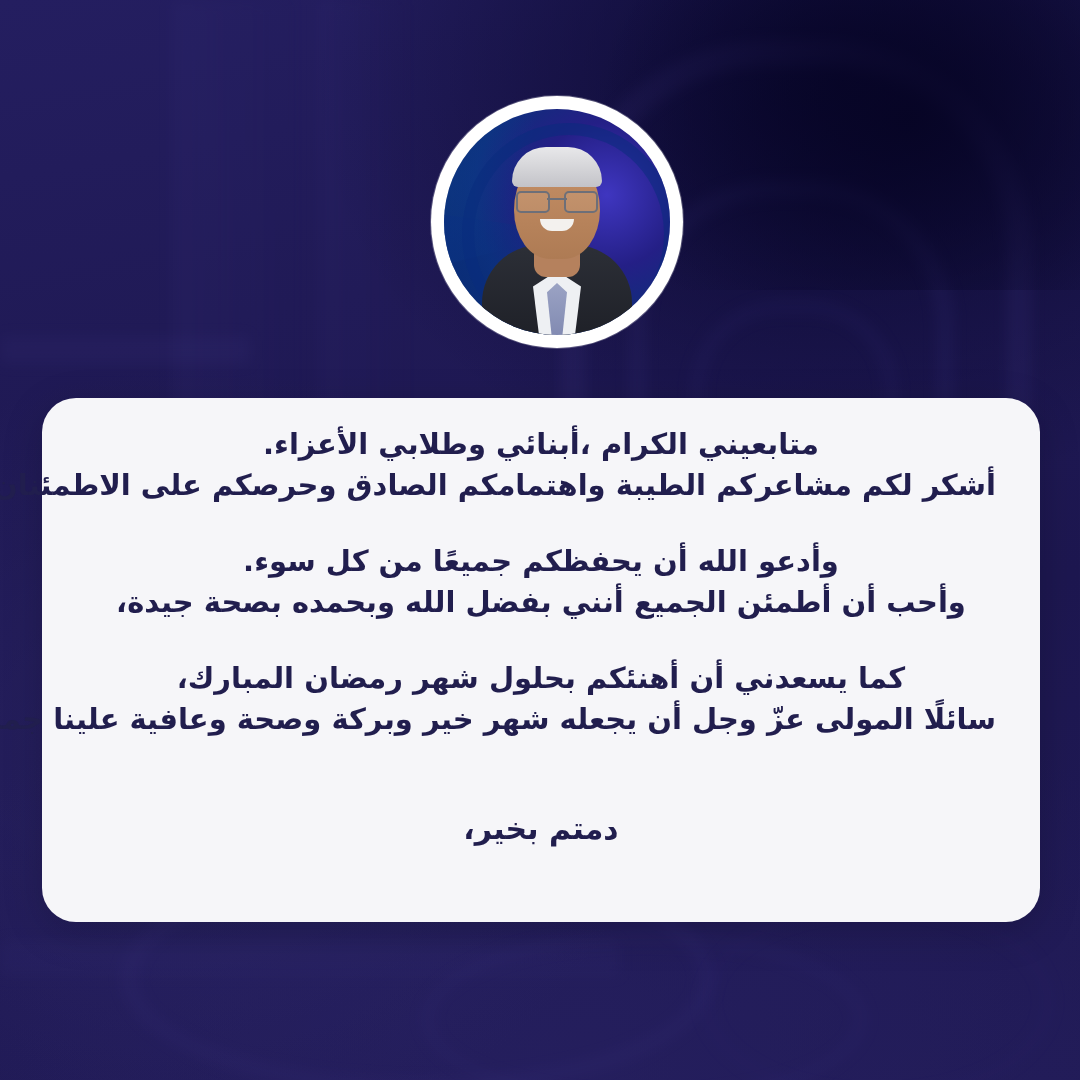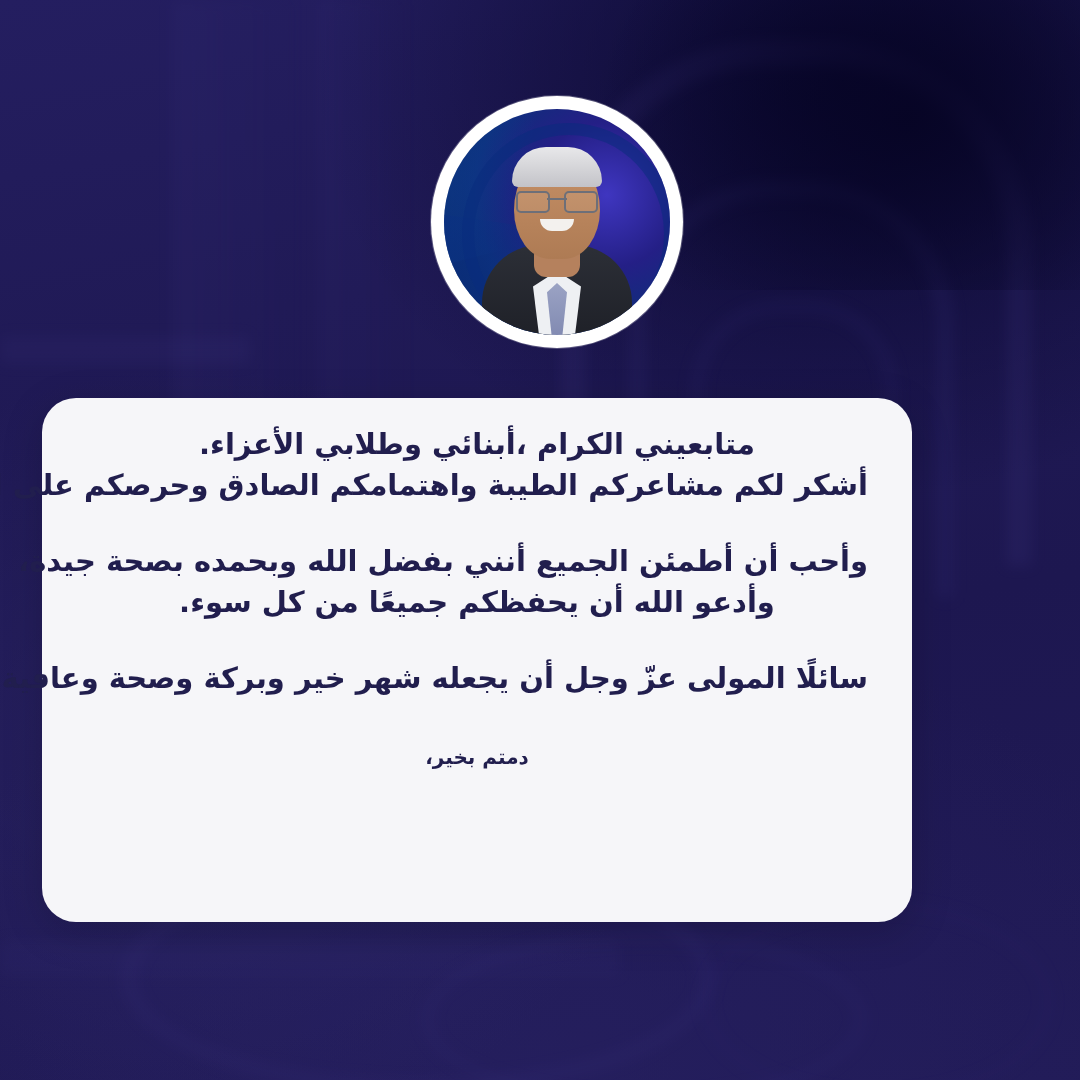--- a/index.html
+++ b/index.html
@@ -207,21 +207,21 @@
     width: 34px; height: 12px;
     background: #f3f1ee;
     border-radius: 0 0 18px 18px;
   }
 
   
   .card {
     position: absolute;
     left: 42px;
     top: 398px;
-    width: 870px;
+    width: 998px;
     height: 524px;
     background: #F6F6F9;
     border-radius: 34px;
     z-index: 3;
     box-shadow: 0 10px 40px rgba(0,0,0,0.18);
   }
   .card-body {
     position: absolute;
     inset: 0;
     padding: 26px 44px 20px;
@@ -234,21 +234,21 @@
   }
   .para {
     color: #211E4E;
     font-weight: bold;
     font-size: 29px;
     line-height: 1.40;
     direction: rtl;
     width: 100%;
   }
   .para + .para { margin-top: 36px; }
-  .para.sig { margin-top: 44px; font-size: 20px; }
+  .para.sig { margin-top: 68px; font-size: 30px; }
   .para .ln { display: block; white-space: nowrap; }
 </style>
 </head>
 <body>
 
 <div id="stage">
 
   <div class="bg-base"></div>
   <div class="bg-arch arch-a"></div>
   <div class="bg-arch arch-b"></div>
@@ -298,25 +298,26 @@
 
   <div class="card">
     <div class="card-body">
 
       <div class="para">
         <span class="ln">متابعيني الكرام ،أبنائي وطلابي الأعزاء.</span>
         <span class="ln">أشكر لكم مشاعركم الطيبة واهتمامكم الصادق وحرصكم على الاطمئنان عليّ.</span>
       </div>
 
       <div class="para">
+        <span class="ln">وأدعو الله أن يحفظكم جميعًا من كل سوء.</span>
         <span class="ln">وأحب أن أطمئن الجميع أنني بفضل الله وبحمده بصحة جيدة،</span>
-        <span class="ln">وأدعو الله أن يحفظكم جميعًا من كل سوء.</span>
       </div>
 
       <div class="para">
+        <span class="ln">كما يسعدني أن أهنئكم بحلول شهر رمضان المبارك،</span>
         <span class="ln">سائلًا المولى عزّ وجل أن يجعله شهر خير وبركة وصحة وعافية علينا جميعًا.</span>
       </div>
 
       <div class="para sig">
         <span class="ln">دمتم بخير،</span>
       </div>
 
     </div>
   </div>
 

